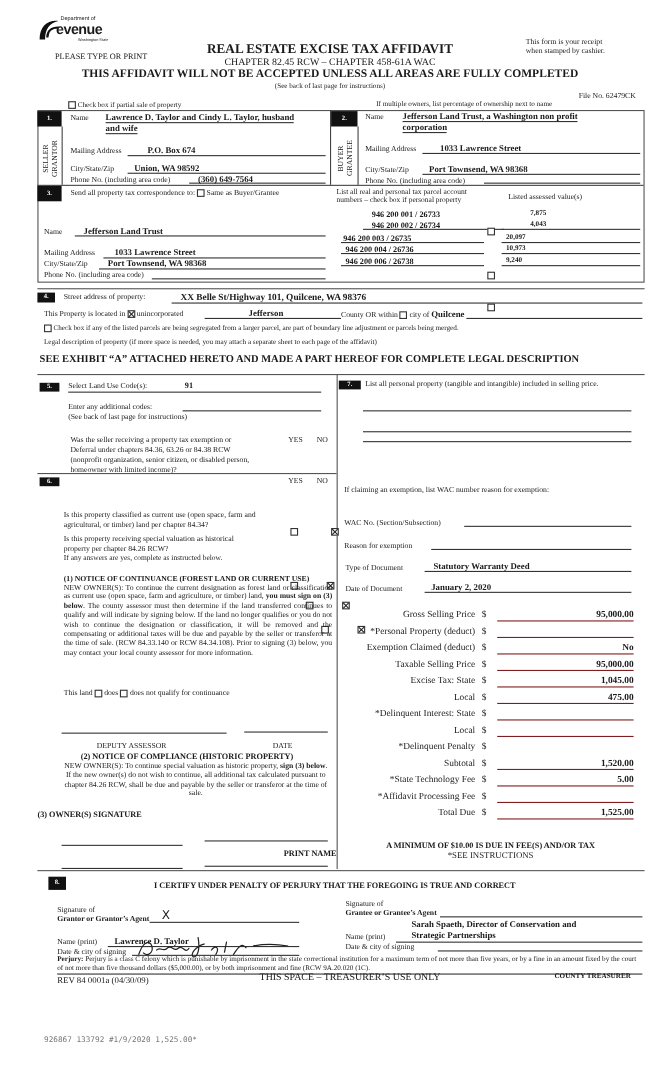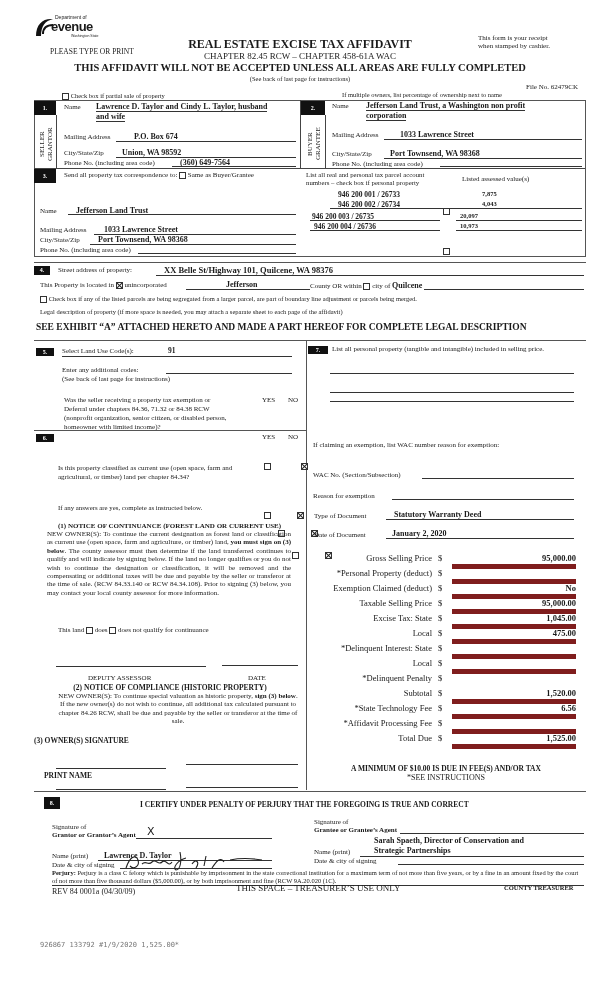--- a/index.html
+++ b/index.html
@@ -15,21 +15,21 @@
   .cb { display:inline-block; width:7px; height:7px; border:1px solid #333; vertical-align:middle;
         box-sizing:border-box; position:relative; background:#fff; }
   .cb.x::before, .cb.x::after { content:""; position:absolute; left:-1px; top:2px; width:7px; height:1px; background:#222; }
   .cb.x::before { transform:rotate(45deg); }
   .cb.x::after { transform:rotate(-45deg); }
   .vert { position:absolute; writing-mode:vertical-rl; transform:rotate(180deg); font-size:7px; text-align:center; line-height:8px; }
   .ul { border-bottom:1px solid #333; display:inline-block; }
   .fee-row { position:absolute; left:312px; width:270px; height:12px; font-size:8.5px; }
   .fee-row .lbl { position:absolute; right:150px; top:0; white-space:nowrap; }
   .fee-row .dol { position:absolute; left:126px; top:0; }
-  .fee-row .val { position:absolute; left:140px; width:124px; text-align:right; border-bottom:5px solid #7f1d1d; font-weight:bold; height:11px; }
+  .fee-row .val { position:absolute; left:140px; width:124px; text-align:right; border-bottom:1px solid #7f1d1d; font-weight:bold; height:11px; }
   .mono { font-family:"DejaVu Sans Mono", monospace; }
 </style>
 </head>
 <body>
 
 
 
 
 <div class="abs" style="left:33px;top:12px;width:70px;height:30px;">
   <svg width="22" height="22" viewBox="0 0 22 22" style="position:absolute;left:0;top:4px;">
@@ -127,20 +127,21 @@
       <div class="abs b" style="left: 482px; top: 190px; font-size: 6.5px;">7,875</div>
     </div>
     <div><div class="abs b" style="left: 338px; top: 200px; font-size: 7.5px;">946 200 002 / 26734</div><div class="abs b" style="left: 482px; top: 200px; font-size: 6.5px;">4,043</div><div class="line" style="left: 330px; top: 208px; width: 128px;"></div><div class="line" style="left: 456px; top: 208px; width: 126px;"></div><span class="cb abs" style="left: 443px; top: 201px;"></span></div>
     <div>
       <div class="abs b" style="left: 312px; top: 212px; font-size: 7.5px;">946 200 003 / 26735</div>
       <div class="abs b" style="left: 460px; top: 212px; font-size: 6.5px;">20,097</div>
       <div class="line" style="left: 310px; top: 220px; width: 130px;"></div>
       <div class="line" style="left: 456px; top: 220px; width: 126px;"></div>
     </div>
     <div><div class="abs b" style="left: 314px; top: 222px; font-size: 7.5px;">946 200 004 / 26736</div><div class="abs b" style="left: 460px; top: 222px; font-size: 6.5px;">10,973</div><div class="line" style="left: 310px; top: 230px; width: 130px;"></div><div class="line" style="left: 456px; top: 230px; width: 126px;"></div><span class="cb abs" style="left: 443px; top: 223px;"></span></div>
+    <div><div class="abs b" style="left: 314px; top: 233px; font-size: 7.5px;">946 200 006 / 26738</div><div class="abs b" style="left: 460px; top: 233px; font-size: 6.5px;">9,240</div><div class="line" style="left: 310px; top: 241px; width: 130px;"></div><div class="line" style="left: 456px; top: 241px; width: 126px;"></div><span class="cb abs" style="left: 443px; top: 234px;"></span></div>
   </div>
 
 
 <div class="line" style="left:34px;top:262px;width:552px;border-color:#555;"></div>
 <div class="num-badge" style="left:34px;top:266px;width:16px;height:9px;line-height:9px;">4.</div>
 <div class="abs" style="left:58px;top:266px;font-size:7px;">Street address of property:</div>
 <div class="line" style="left:156px;top:275px;width:428px;"></div>
 <div class="abs b" style="left:164px;top:265px;font-size:8.5px;">XX Belle St/Highway 101, Quilcene, WA 98376</div>
 <div class="abs" style="left:40px;top:281px;font-size:7px;">
   <span>This Property is located in</span>
@@ -168,63 +169,66 @@
 <div class="abs" style="left:306px;top:340px;width:1px;height:450px;background:#555;"></div>
 <div class="num-badge" style="left:36px;top:348px;width:18px;height:8px;line-height:8px;">5.</div>
 <div class="abs" style="left:62px;top:347px;font-size:7px;">Select Land Use Code(s):</div>
 <div class="abs b" style="left:168px;top:346px;font-size:7.5px;">91</div>
 <div class="line" style="left:62px;top:356px;width:230px;"></div>
 <div class="abs" style="left:62px;top:366px;font-size:7px;">Enter any additional codes:</div>
 <div class="line" style="left:166px;top:373px;width:126px;"></div>
 <div class="abs" style="left:62px;top:375px;font-size:7px;">(See back of last page for instructions)</div>
 <div class="abs" style="left:64px;top:396px;font-size:7px;line-height:9px;">
   <div>Was the seller receiving a property tax exemption or</div>
-  <div>Deferral under chapters 84.36, 71.32 or 84.38 RCW</div>
+  <div>Deferral under chapters 84.36, 63.26 or 84.38 RCW</div>
   <div>(nonprofit organization, senior citizen, or disabled person,</div>
   <div>homeowner with limited income)?</div>
 </div>
 <div class="abs" style="left:262px;top:396px;font-size:7px;">YES</div>
 <div class="abs" style="left:288px;top:396px;font-size:7px;">NO</div>
 <span class="cb abs" style="left:264px;top:420px;"></span>
 <span class="cb x abs" style="left:290px;top:420px;"></span>
 
 
 <div class="line" style="left:34px;top:430px;width:272px;border-color:#555;"></div>
 <div class="num-badge" style="left:36px;top:434px;width:18px;height:8px;line-height:8px;">6.</div>
 <div class="abs" style="left:262px;top:433px;font-size:7px;">YES</div>
 <div class="abs" style="left:288px;top:433px;font-size:7px;">NO</div>
 <div id="s6-questions"><span class="cb abs" style="left: 264px; top: 451px;"></span><span class="cb abs x" style="left: 290px; top: 451px;"></span><div class="abs" style="left: 58px; top: 464px; font-size: 7px; line-height: 8.5px; width: 200px;">
       <div>Is this property classified as current use (open space, farm and</div>
       <div>agricultural, or timber) land per chapter 84.34?</div>
-    </div><span class="cb abs" style="left: 264px; top: 469px;"></span><span class="cb abs x" style="left: 290px; top: 469px;"></span><span class="cb abs" style="left: 264px; top: 491px;"></span><span class="cb abs x" style="left: 290px; top: 491px;"></span></div>
+    </div><span class="cb abs" style="left: 264px; top: 469px;"></span><span class="cb abs x" style="left: 290px; top: 469px;"></span><div class="abs" style="left: 58px; top: 486px; font-size: 7px; line-height: 8.5px; width: 200px;">
+      <div>Is this property receiving special valuation as historical</div>
+      <div>property per chapter 84.26 RCW?</div>
+    </div><span class="cb abs" style="left: 264px; top: 491px;"></span><span class="cb abs x" style="left: 290px; top: 491px;"></span></div>
 <div class="abs" style="left:58px;top:504px;font-size:6.8px;">If any answers are yes, complete as instructed below.</div>
 
 <div class="abs b" style="left:58px;top:522px;font-size:7px;">(1) NOTICE OF CONTINUANCE (FOREST LAND OR CURRENT USE)</div>
-<div class="abs" style="left:47px;top:530px;width:244px;font-size:7px;line-height:8.4px;text-align:justify;">
+<div class="abs" style="left:58px;top:530px;width:244px;font-size:7px;line-height:8.4px;text-align:justify;">
   <span>NEW OWNER(S): To continue the current designation as forest land or classification as current use (open space, farm and agriculture, or timber) land,</span> <b>you must sign on (3) below</b><span>. The county assessor must then determine if the land transferred continues to qualify and will indicate by signing below. If the land no longer qualifies or you do not wish to continue the designation or classification, it will be removed and the compensating or additional taxes will be due and payable by the seller or transferor at the time of sale. (RCW 84.33.140 or RCW 84.34.108). Prior to signing (3) below, you may contact your local county assessor for more information.</span>
 </div>
 <div class="abs" style="left:58px;top:626px;font-size:7px;">
   <span>This land</span>
   <span class="cb"></span>
   <span>does</span>
   <span class="cb"></span>
   <span>does not  qualify for continuance</span>
 </div>
 <div class="line" style="left:56px;top:666px;width:150px;"></div>
 <div class="line" style="left:222px;top:665px;width:76px;"></div>
 <div class="abs" style="left:88px;top:674px;font-size:7px;">DEPUTY ASSESSOR</div>
 <div class="abs" style="left:248px;top:674px;font-size:7px;">DATE</div>
 <div class="abs b" style="left:34px;width:272px;text-align:center;top:683px;font-size:7.5px;">(2) NOTICE OF COMPLIANCE (HISTORIC PROPERTY)</div>
 <div class="abs" style="left:56px;top:692px;width:244px;font-size:7px;line-height:8.4px;text-align:center;">
   <span>NEW OWNER(S):  To continue special valuation as historic property,</span> <b>sign (3) below</b><span>.  If the new owner(s) do not wish to continue, all additional tax calculated pursuant to chapter 84.26 RCW, shall be due and payable by the seller or transferor at the time of sale.</span>
 </div>
 <div class="abs b" style="left:34px;width:272px;text-align:left;top:736px;font-size:7.5px;">(3)  OWNER(S) SIGNATURE</div>
 <div class="line" style="left:56px;top:768px;width:110px;"></div>
 <div class="line" style="left:186px;top:764px;width:112px;"></div>
-<div class="abs b" style="left:44px;width:272px;text-align:left;top:771px;font-size:7.5px;">PRINT NAME</div>
+<div class="abs b" style="left:34px;width:272px;text-align:right;top:771px;font-size:7.5px;">PRINT NAME</div>
 <div class="line" style="left:56px;top:789px;width:110px;"></div>
 <div class="line" style="left:186px;top:787px;width:112px;"></div>
 
 
 <div class="num-badge" style="left:308px;top:346px;width:20px;height:8px;line-height:8px;">7.</div>
 <div class="abs" style="left:332px;top:345px;width:230px;font-size:7px;line-height:9px;">List all personal property (tangible and intangible) included in selling price.</div>
 <div class="line" style="left:330px;top:373px;width:244px;"></div>
 <div class="line" style="left:330px;top:392px;width:244px;"></div>
 <div class="line" style="left:330px;top:401px;width:244px;"></div>
 <div class="abs" style="left:313px;top:441px;font-size:7px;text-align:center;">If claiming an exemption, list WAC number reason for exemption:</div>
@@ -286,21 +290,21 @@
       <span class="val" style="border-bottom: none;"></span>
     </div>
     <div class="fee-row" style="top: 688px;">
       <span class="lbl">Subtotal</span>
       <span class="dol">$</span>
       <span class="val">1,520.00</span>
     </div>
     <div class="fee-row" style="top: 703px;">
       <span class="lbl">*State Technology Fee</span>
       <span class="dol">$</span>
-      <span class="val">6.56</span>
+      <span class="val">5.00</span>
     </div>
     <div class="fee-row" style="top: 718px;">
       <span class="lbl">*Affidavit Processing Fee</span>
       <span class="dol">$</span>
       <span class="val"></span>
     </div>
     <div class="fee-row" style="top: 733px;">
       <span class="lbl">Total Due</span>
       <span class="dol">$</span>
       <span class="val">1,525.00</span>

